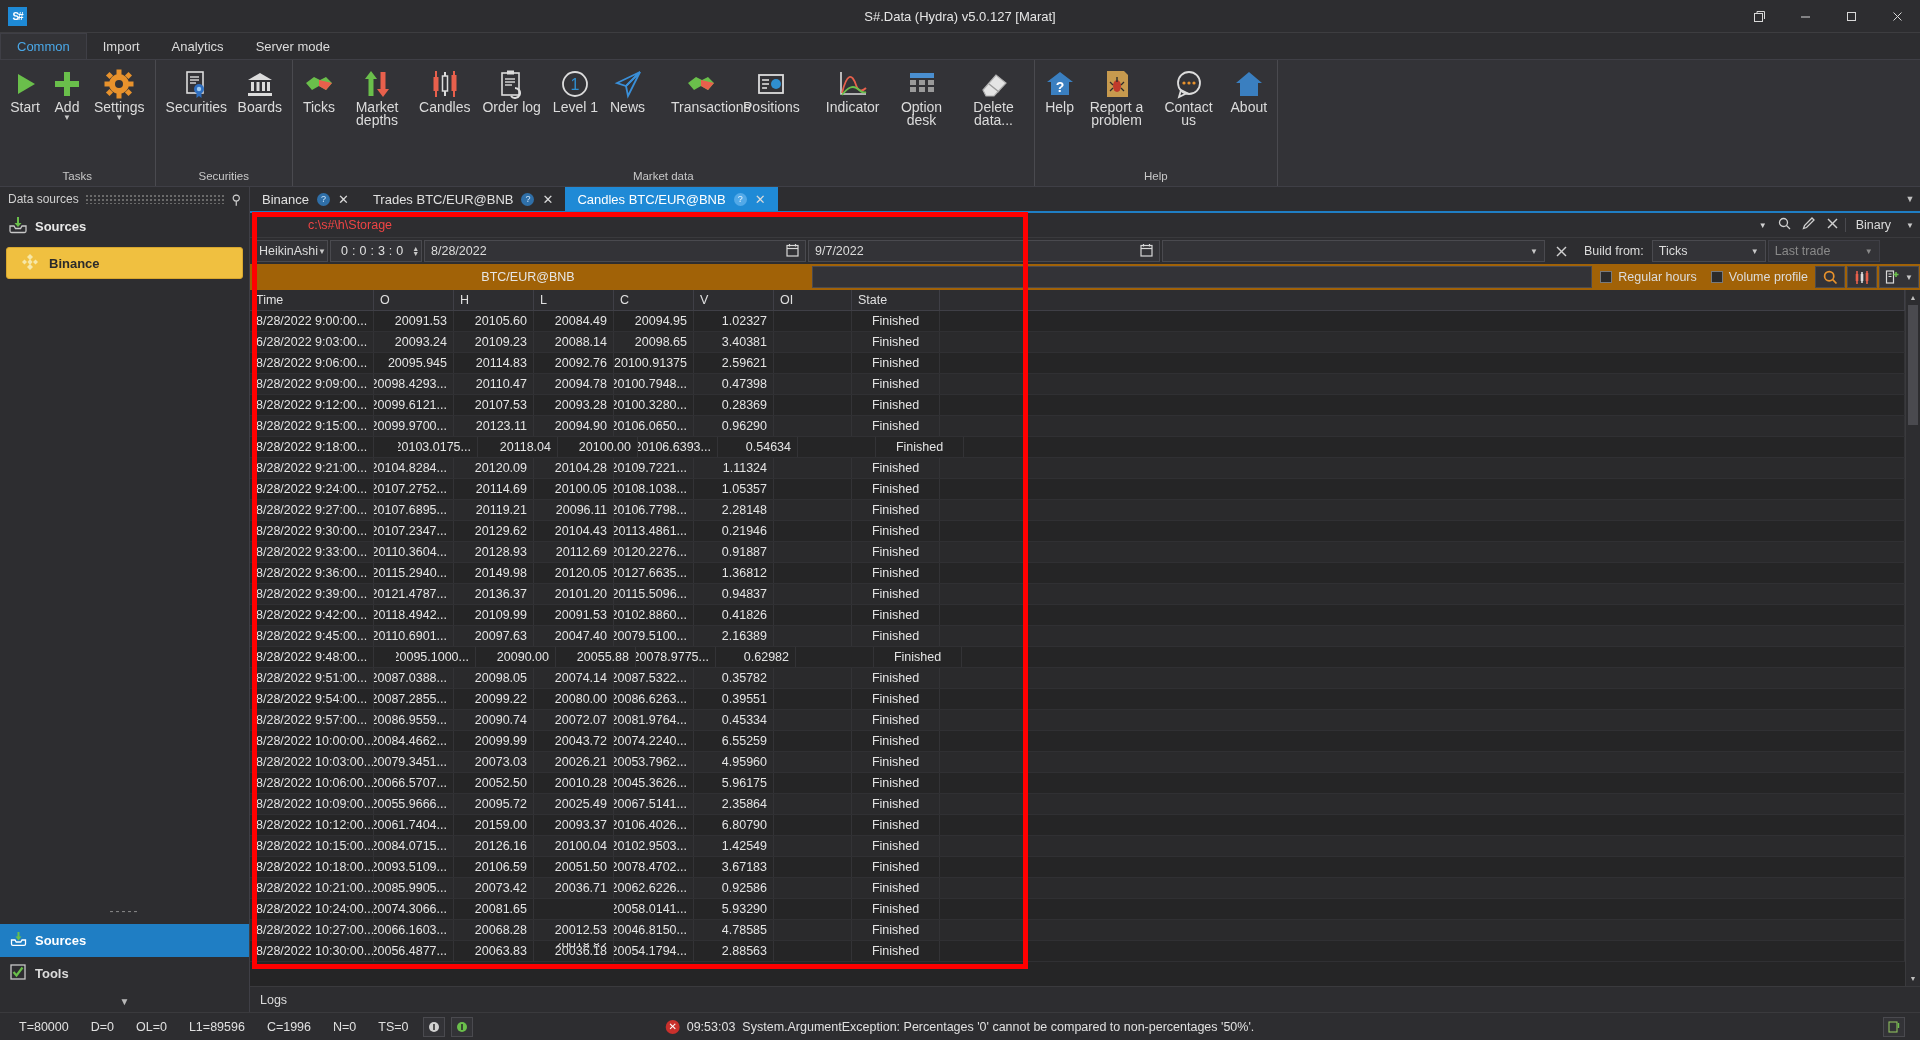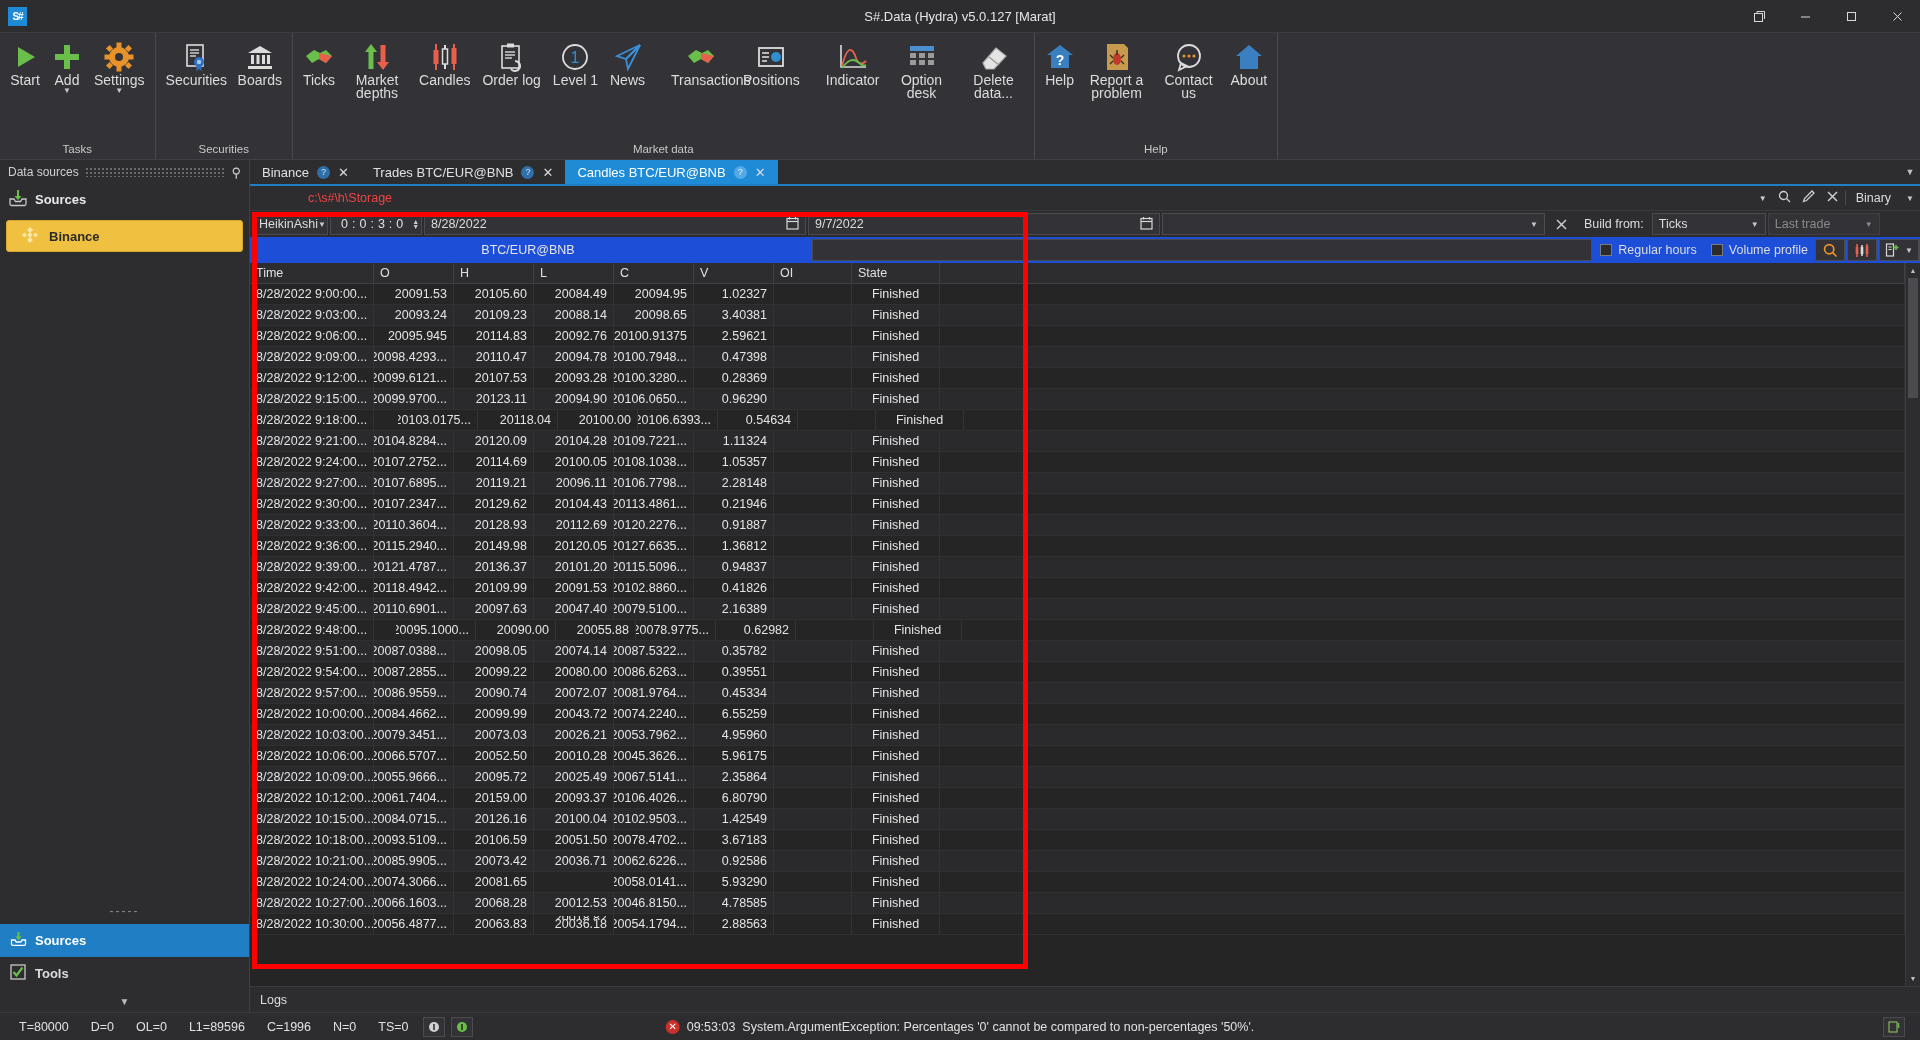--- a/index.html
+++ b/index.html
@@ -87,21 +87,21 @@
 
   .filter-row{ height:26px; display:flex; align-items:stretch; background:#2d2d30; font-size:12.5px;}
   .ctl{ display:flex; align-items:center; border:1px solid #4a4a4f; background:#333337;
         margin:2px 0 2px 2px; padding:0 6px; color:#dcdcdc; height:22px;}
   .ctl .cv{ color:#dcdcdc;}
   .caret{ font-size:8px; color:#c8c8c8; margin-left:6px;}
   .spin{ display:flex; flex-direction:column; line-height:5px; font-size:7px; color:#c8c8c8; margin-left:5px;}
   .tf-seg{ padding:0 4px; color:#e0e0e0;}
   .cal{ font-size:12px; color:#d8d8d8;}
 
-  .opt-row{ height:26px; display:flex; align-items:stretch; background:#1d4ed8; font-size:12.5px;}
+  .opt-row{ height:26px; display:flex; align-items:stretch; background:#a16207; font-size:12.5px;}
   .sec-name{ display:flex; align-items:center; justify-content:center; color:#e6e6e6;}
   .chkbox{ width:12px;height:12px;border:1px solid #7a7a7a; background:#2b2b2b;}
   .iconbtn{ width:30px;height:22px;margin:2px 1px; border:1px solid #4a4a4f; background:#333337;
             display:flex;align-items:center;justify-content:center;}
 
   
   .tablewrap{ flex:1; display:flex; min-height:0; background:#252526;}
   .table{ flex:1; display:flex; flex-direction:column; min-width:0; overflow:hidden;}
   .thead{ display:flex; height:21px; background:#2d2d30; border-bottom:1px solid #3f3f46;
           font-size:12.5px; color:#e0e0e0;}
@@ -165,20 +165,26 @@
       </div>
       <div class="win-btn close">
         <svg width="13" height="13" viewBox="0 0 13 13">
             <line x1="2.5" y1="2.5" x2="10.5" y2="10.5" stroke="#d8d8d8"></line>
             <line x1="10.5" y1="2.5" x2="2.5" y2="10.5" stroke="#d8d8d8"></line>
           </svg>
       </div>
     </div>
   </div>
 
+  <div class="ribbon-tabs">
+    <div class="rtab active">Common</div>
+    <div class="rtab">Import</div>
+    <div class="rtab">Analytics</div>
+    <div class="rtab">Server mode</div>
+  </div>
 
   <div class="ribbon">
 
     <div class="rgroup">
       <div class="rgroup-items">
         <div class="ritem">
           <div class="ricon">
             <svg width="30" height="30" viewBox="0 0 30 30">
                 <polygon points="8,5 25,15 8,25" fill="#6abf4b"></polygon>
               </svg>
@@ -655,21 +661,21 @@
                 <div class="td num" style="width: 80px;">20091.53</div>
                 <div class="td num" style="width: 80px;">20105.60</div>
                 <div class="td num" style="width: 80px;">20084.49</div>
                 <div class="td num" style="width: 80px;">20094.95</div>
                 <div class="td num" style="width: 80px;">1.02327</div>
                 <div class="td" style="width: 78px;"></div>
                 <div class="td ctr" style="width: 88px;">Finished</div>
                 <div class="td" style="flex: 1 1 0%;"></div>
               </div>
               <div class="tr">
-                <div class="td" style="width: 124px;">8/28/2022 9:03:00...</div>
+                <div class="td" style="width: 124px;">6/28/2022 9:03:00...</div>
                 <div class="td num" style="width: 80px;">20093.24</div>
                 <div class="td num" style="width: 80px;">20109.23</div>
                 <div class="td num" style="width: 80px;">20088.14</div>
                 <div class="td num" style="width: 80px;">20098.65</div>
                 <div class="td num" style="width: 80px;">3.40381</div>
                 <div class="td" style="width: 78px;"></div>
                 <div class="td ctr" style="width: 88px;">Finished</div>
                 <div class="td" style="flex: 1 1 0%;"></div>
               </div>
               <div class="tr">

